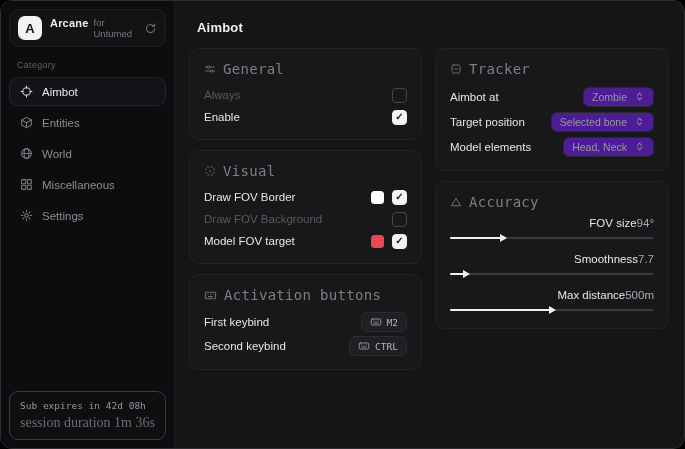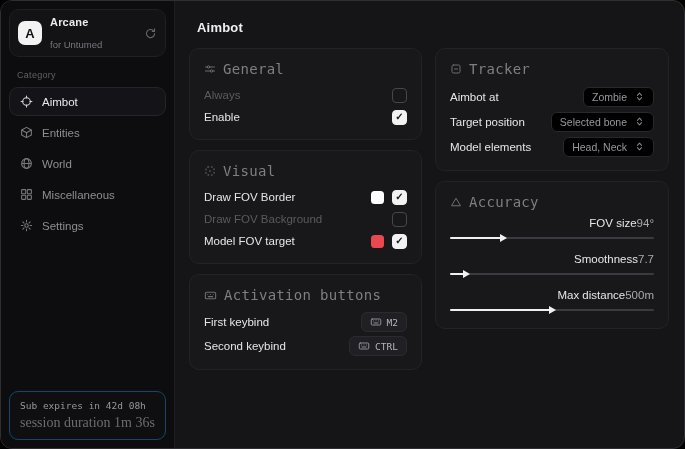--- a/index.html
+++ b/index.html
@@ -6,21 +6,21 @@
   html,body { width:685px; height:449px; background:#000; font-family:"Liberation Sans", sans-serif; }
   .app { position:absolute; top:0; left:0; width:685px; height:449px; border-radius:12px;
          border:1px solid #2e2e33; background:#151517; display:flex; overflow:hidden; }
   
   .sidebar { width:174px; min-width:174px; background:#0d0d0f; border-right:1px solid #1f1f23;
              display:flex; flex-direction:column; padding:8px; }
   .brand-card { display:flex; align-items:center; gap:8px; background:#131316; border:1px solid #202024;
                 border-radius:10px; padding:6px 8px; }
   .logo { width:24px; height:24px; border-radius:7px; background:#f2f2f2; color:#111; font-weight:bold;
           display:flex; align-items:center; justify-content:center; font-size:13px; flex:none; }
-  .brand-text { display:flex; flex-direction:column; gap:11px; }
+  .brand-text { display:flex; flex-direction:row; gap:5px; }
   .brand-name { font-size:11px; font-weight:bold; color:#ececee; letter-spacing:.2px; }
   .brand-sub { font-size:9.5px; color:#77777d; }
   .refresh-btn { margin-left:auto; color:#65656b; display:flex; cursor:pointer; }
   .category { font-size:9px; color:#606066; margin:13px 8px 7px; letter-spacing:.3px; }
   .nav-item { display:flex; align-items:center; gap:9px; padding:7px 10px; border-radius:9px;
               font-size:11.5px; color:#8d8d93; border:1px solid transparent; margin-bottom:2px; cursor:pointer; }
   .nav-item .nicon { display:flex; color:#77777d; }
   .nav-item.active { background:#141418; border-color:#242429; color:#e9e9eb; }
   .nav-item.active .nicon { color:#d5d5d9; }
   .sub-card { margin-top:auto; border:1px solid #0c4a6e; border-radius:9px; padding:8px 10px; background:#0f0f12; }
@@ -44,21 +44,21 @@
   .checkbox.checked { background:#f2f2f2; border-color:#f2f2f2; }
   .checkbox.checked::after { content:"✓"; color:#141414; font-size:10px; font-weight:bold; position:absolute;
                              top:50%; left:50%; transform:translate(-50%,-54%); }
   .swatch { width:13px; height:13px; border-radius:3.5px; cursor:pointer; }
   .keyrow { height:24px; }
   .keybtn { display:flex; align-items:center; gap:5px; background:#1f1f24; border:1px solid #2a2a2f;
             border-radius:6px; padding:3px 8px; font-family:"DejaVu Sans Mono", monospace; font-size:9.5px;
             color:#b4b4ba; cursor:pointer; }
   .keybtn .kicon { display:flex; color:#8e8e94; }
   .trow { height:25px; }
-  .dropdown { display:flex; align-items:center; gap:7px; background:#000000; border:1px solid #28282d;
+  .dropdown { display:flex; align-items:center; gap:7px; background:#4c1d95; border:1px solid #28282d;
               border-radius:6px; padding:3px 8px; font-size:10.5px; color:#97979d; cursor:pointer; }
   .dropdown .dicon { display:flex; color:#85858b; }
   .acc-row { margin-bottom:11px; }
   .acc-row:last-child { margin-bottom:3px; }
   .acc-top { display:flex; justify-content:flex-end; align-items:center; }
   .acc-label { font-size:11.5px; color:#e6e6e8; }
   .acc-value { font-size:11.5px; color:#a9a9af; }
   .slider { position:relative; height:9px; margin-top:4px; cursor:pointer; }
   .track { position:absolute; top:3.5px; left:0; right:0; height:2px; background:#3a3a40; border-radius:1px; }
   .fill  { position:absolute; top:3.5px; left:0; height:2px; background:#f0f0f2; border-radius:1px; }

